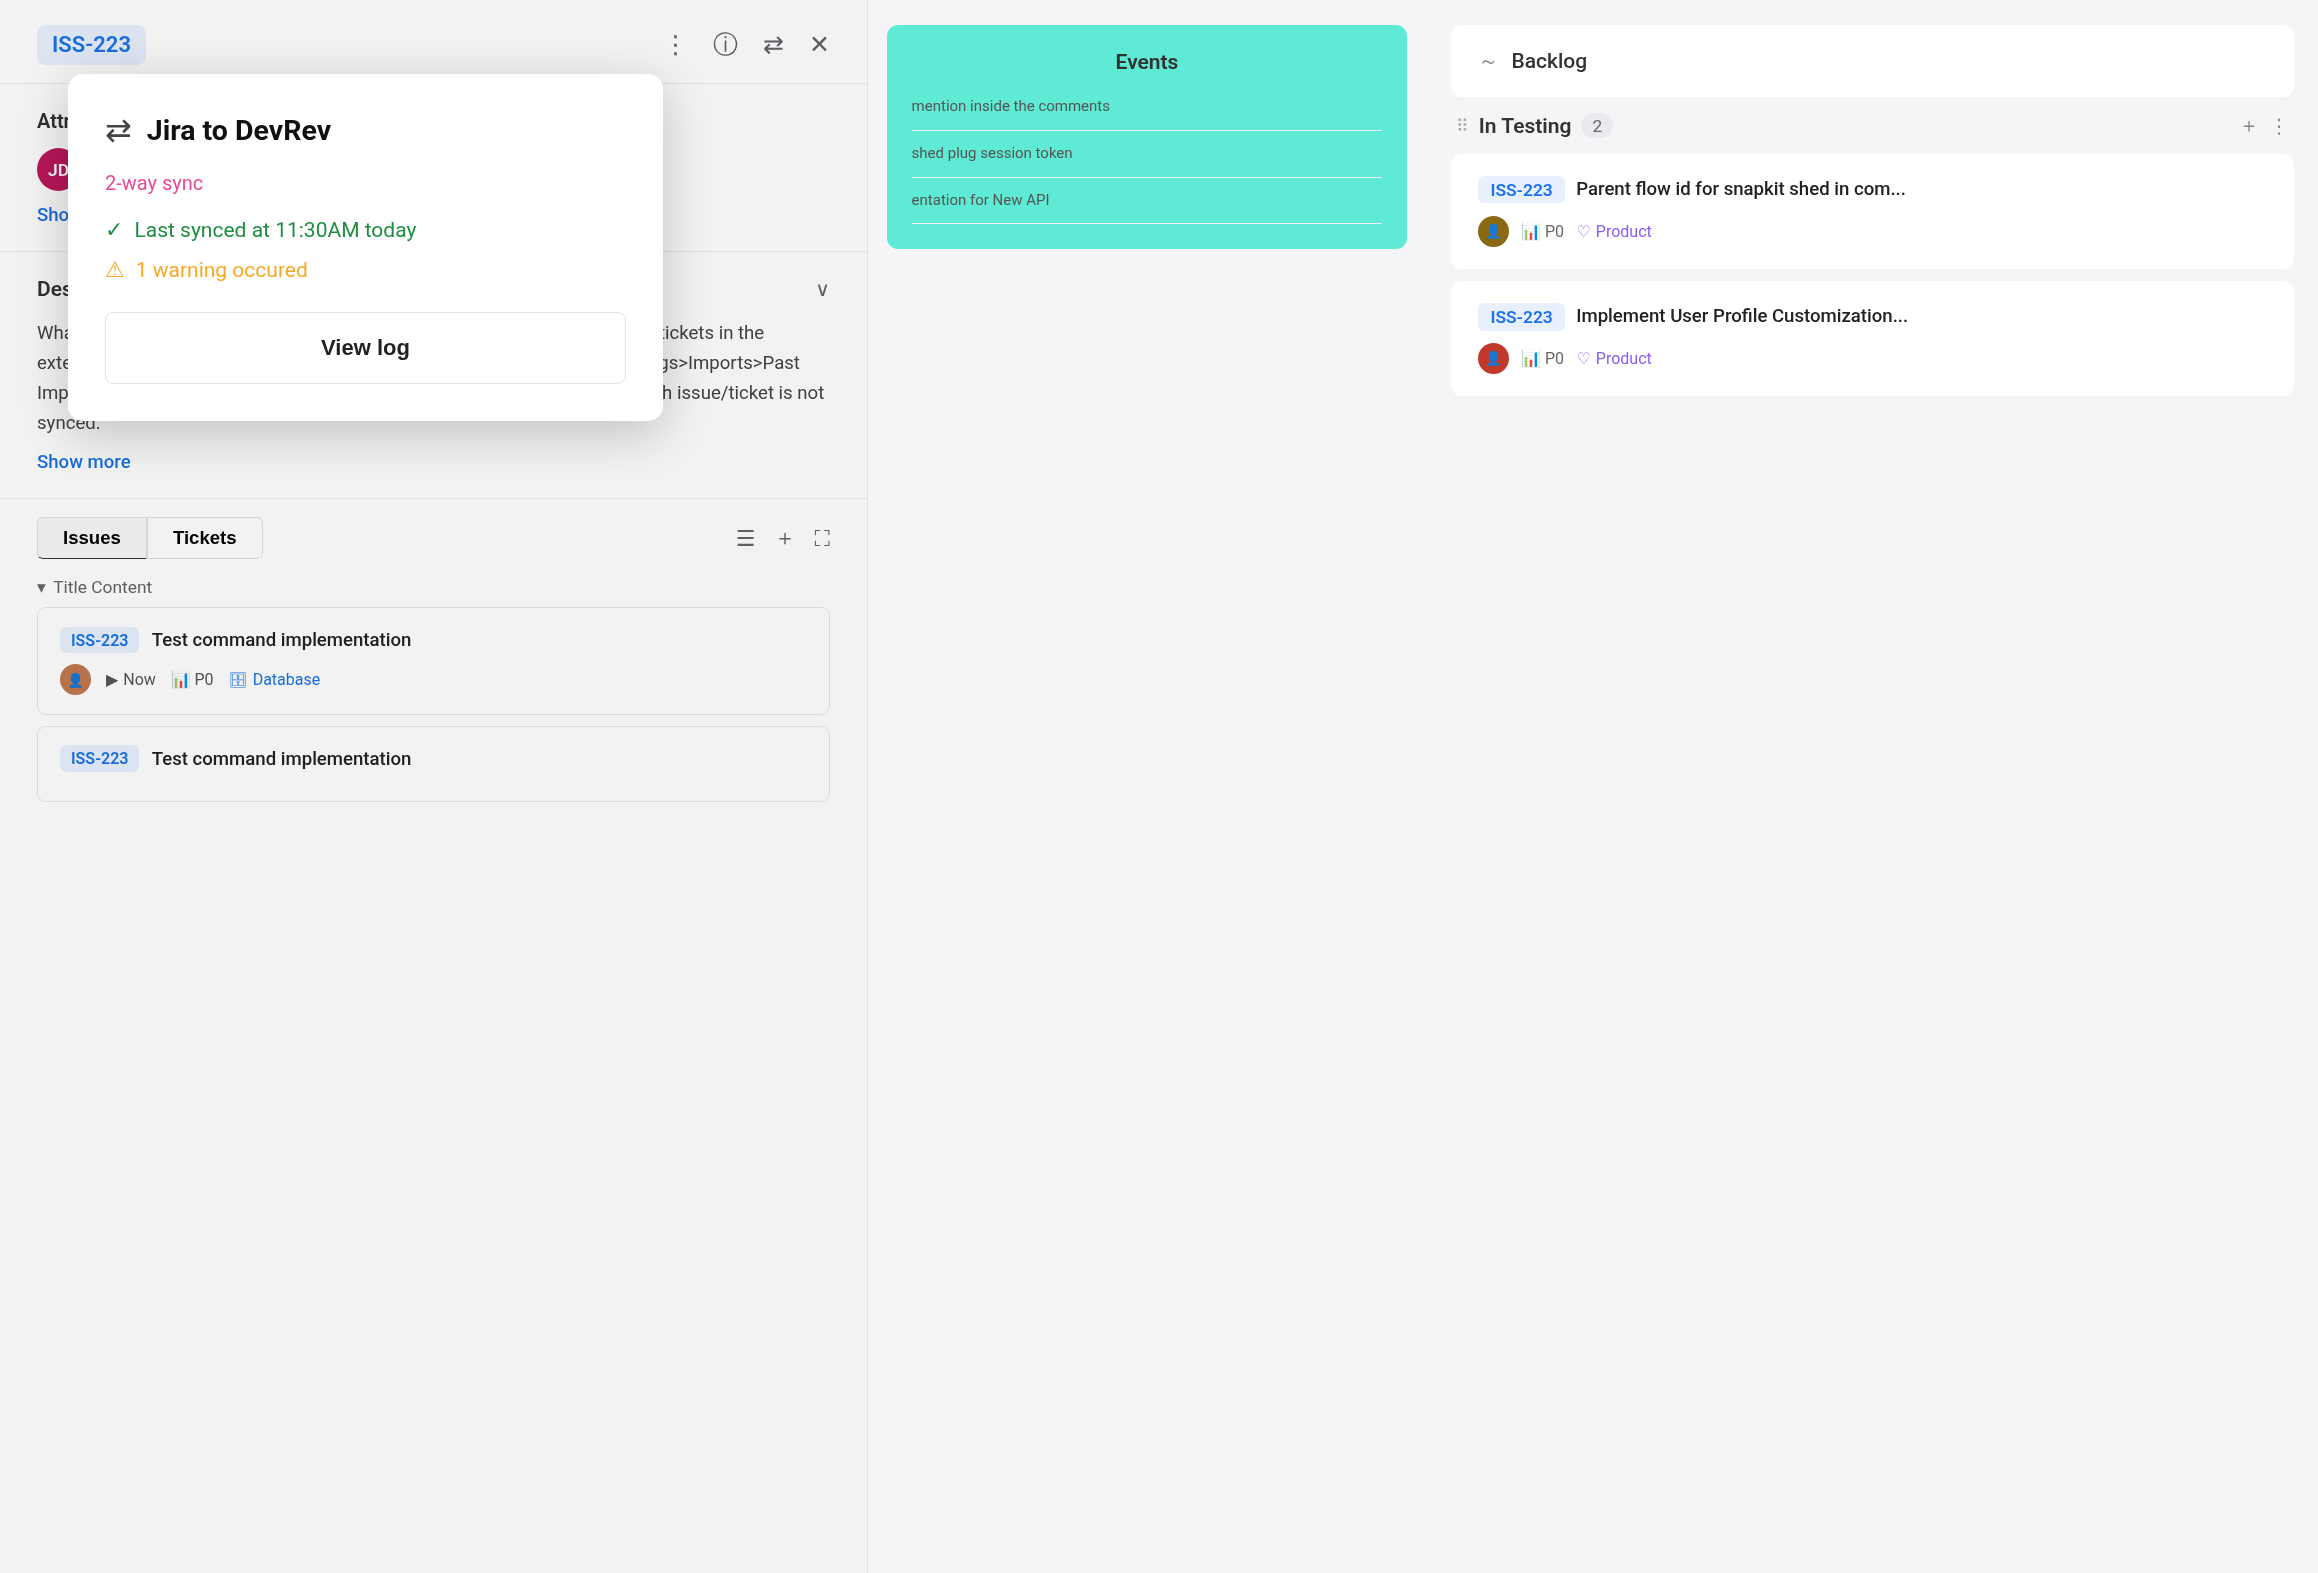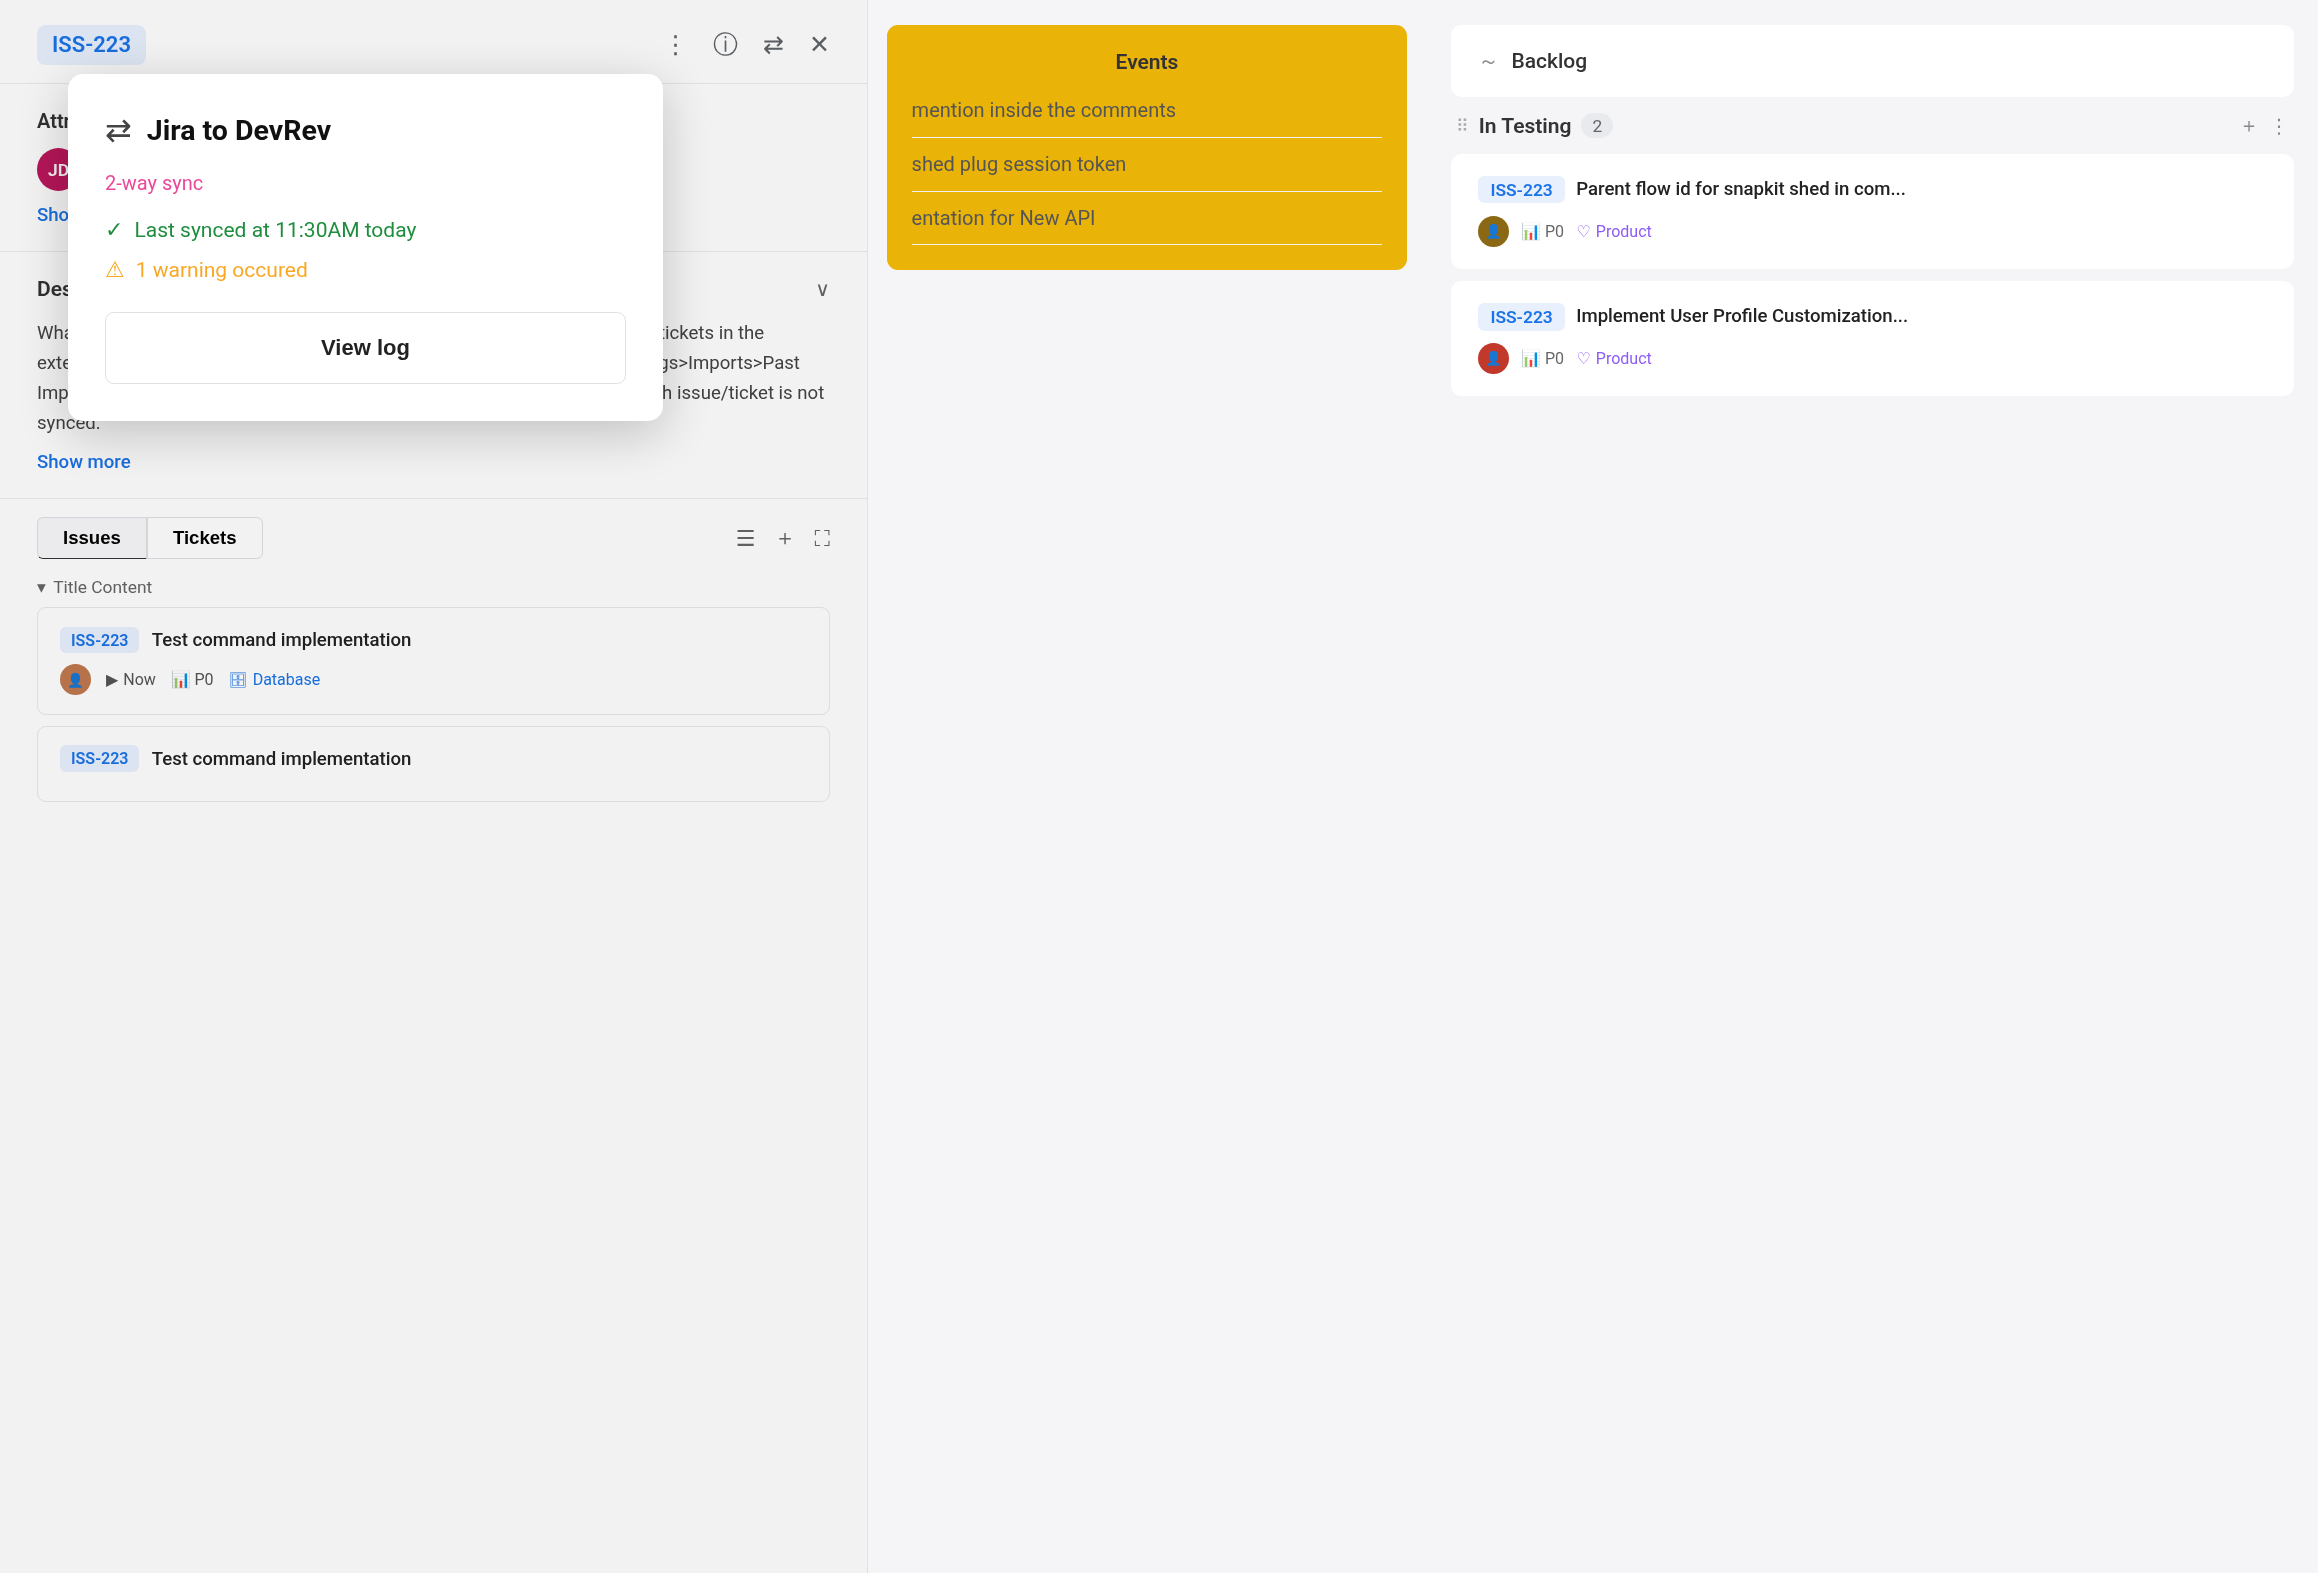--- a/index.html
+++ b/index.html
@@ -373,36 +373,36 @@
 
     
     .middle-panel {
       width: 558px;
       background: #f5f5f7;
       padding: 25px 18.6px;
       overflow-y: auto;
     }
 
     .events-card {
-      background: #eab308;
+      background: #5eead4;
       border-radius: 11px;
       padding: 25px;
       margin-bottom: 15px;
     }
 
     .events-title {
       font-size: 21px;
       font-weight: 600;
       color: #333;
       margin-bottom: 10px;
       text-align: center;
     }
 
     .event-item-text {
-      font-size: 20px;
+      font-size: 15px;
       color: #555;
       padding: 12.4px 0;
       border-bottom: 0.6px solid #f0f0f2;
       line-height: 1.4;
     }
 
     
     .right-panel {
       flex: 1;
       background: #f5f5f7;

